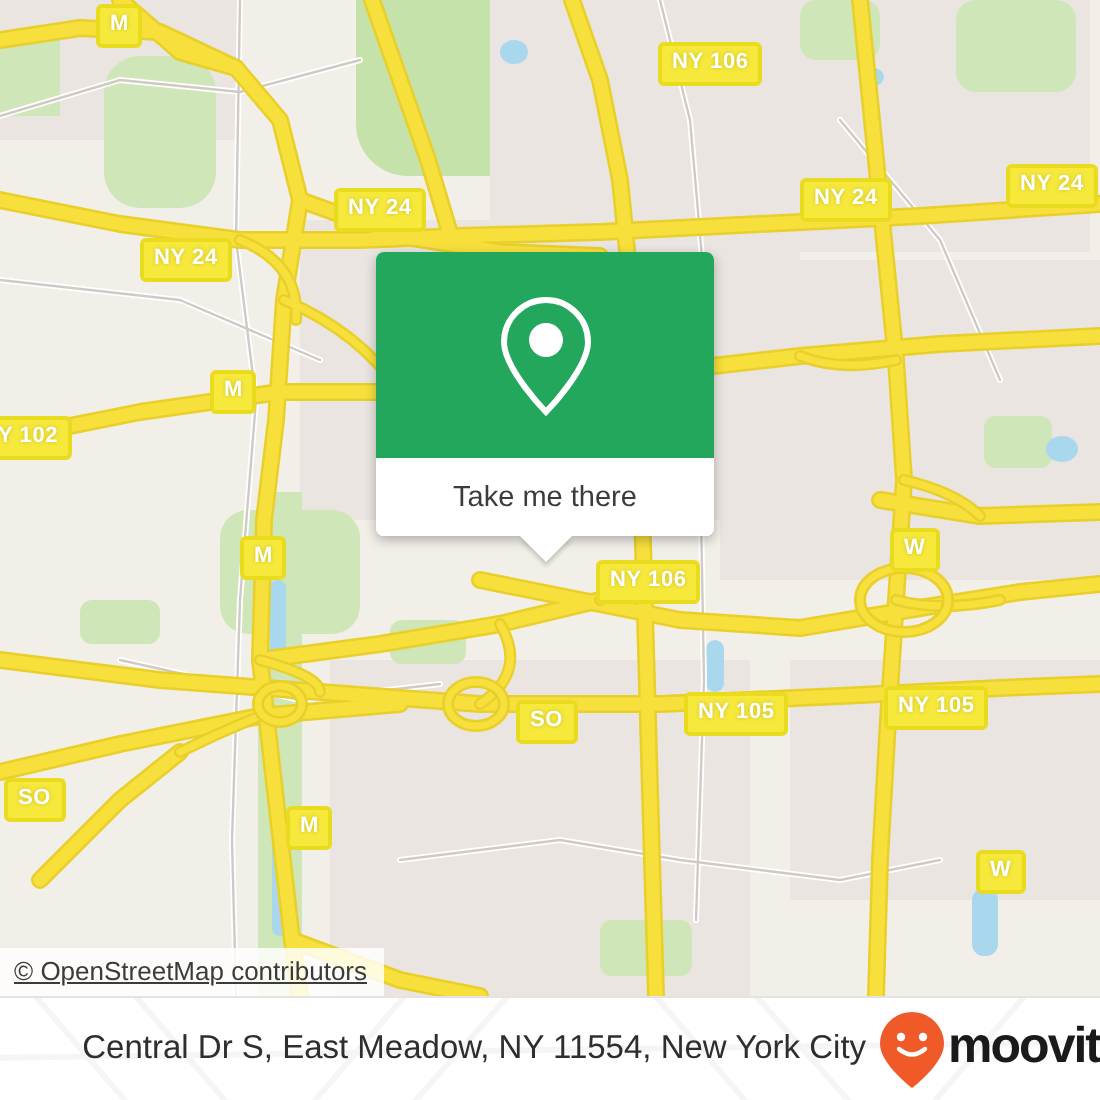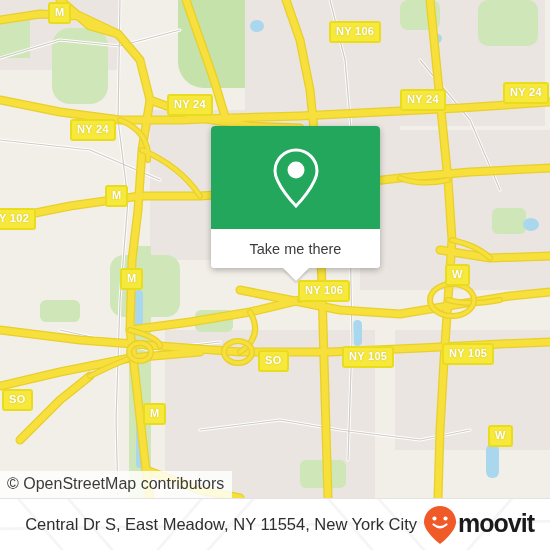--- a/index.html
+++ b/index.html
@@ -41,34 +41,34 @@
     text-shadow: 0 0 2px rgba(120,110,0,.35);
     letter-spacing: .3px;
   }
 
   
   #attribution {
     position: absolute;
     left: 0; bottom: 0;
     background: rgba(255,255,255,.82);
     color: #3b3b3b;
-    font-size: 16px;
+    font-size: 13px;
     padding: 4px 8px 5px 7px;
     white-space: nowrap;
+    text-decoration: underline;
   }
 
   
   #callout {
     position: absolute;
     left: 188px; top: 126px;
     width: 169px;
     border-radius: 4px;
     box-shadow: 0 2px 6px rgba(0,0,0,.28);
     overflow: visible;
-    margin-left: 23px;
   }
   #callout-body {
     border-radius: 4px;
     overflow: hidden;
     background: #ffffff;
   }
   #callout-image {
     height: 103px;
     background: #22a75d;
     display: flex; align-items: center; justify-content: center;
@@ -94,21 +94,21 @@
   
   #bottombar {
     position: absolute;
     left: 0; top: 498px;
     width: 550px; height: 52px;
     background: #ffffff;
     border-top: 1px solid #e3e3e3;
     display: flex;
     align-items: center;
     justify-content: flex-end;
-    padding-right: 16px;
+    padding-right: 0;
     overflow: hidden;
   }
   #bottombar-bg {
     position: absolute; left:0; top:0; width:550px; height:52px;
     opacity: .5;
   }
   #address {
     position: relative;
     color: #2e2e2e;
     font-size: 16.5px;

